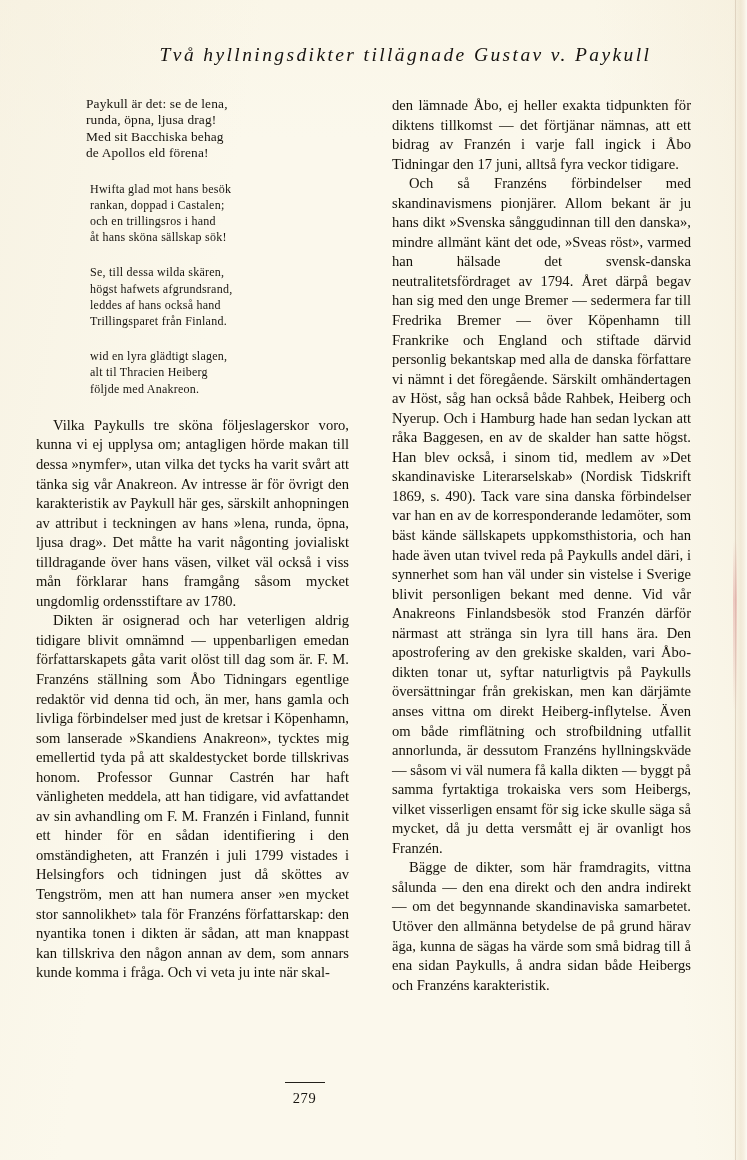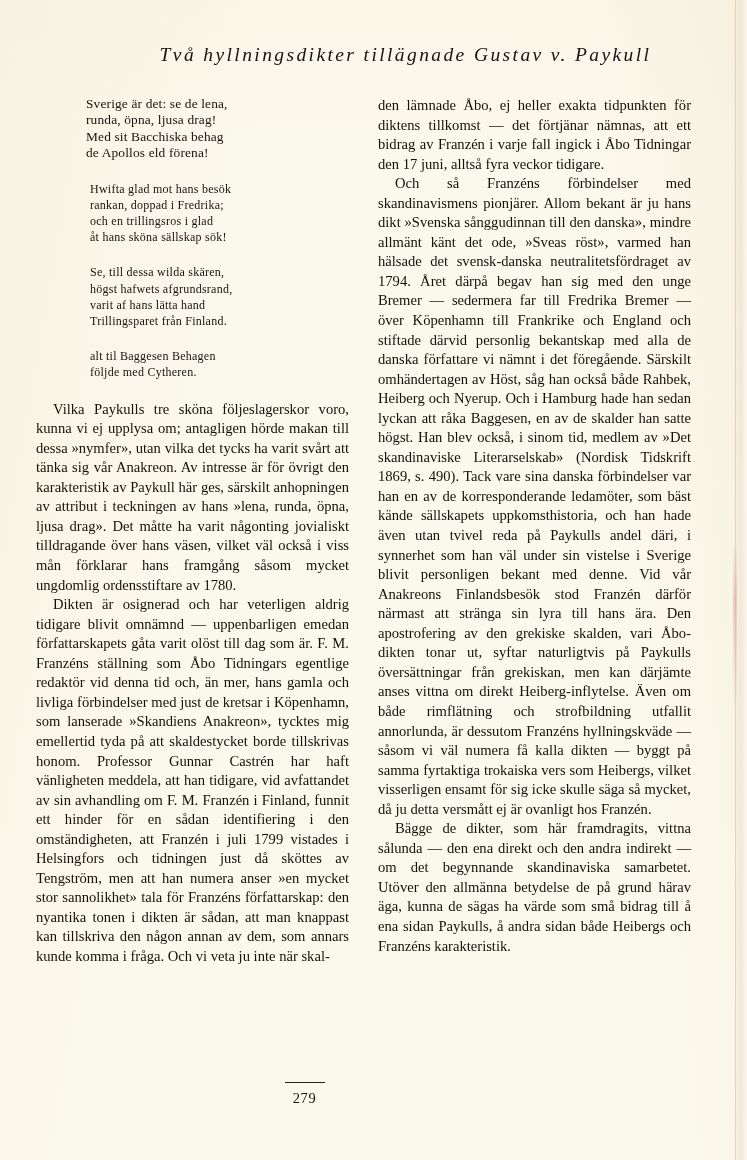--- a/index.html
+++ b/index.html
@@ -124,21 +124,21 @@
     color: #141109;
     hyphens: none;
   }
   .prose p {
     margin: 0;
     text-indent: 17px;
   }
   .prose p.cont {
     text-indent: 0;
   }
-  .col-right .prose p { text-indent: 17px; }
+  .col-right .prose p { text-indent: 17px; margin-left: 14px; }
   .col-right .prose p.cont { text-indent: 0; }
 
   
   .folio-wrap {
     position: absolute;
     left: 0;
     top: 1082px;
     width: 609px;
     text-align: center;
   }
@@ -165,43 +165,44 @@
 
   <div class="running-head">Två hyllningsdikter tillägnade Gustav v. Paykull</div>
 
   <div class="columns">
 
     <div class="col col-left">
 
       <div class="poem">
 
         <div class="stanza first">
-          <span class="ln">Sverige är det: se de lena,</span>
+          <span class="ln">Paykull är det: se de lena,</span>
           <span class="ln">runda, öpna, ljusa drag!</span>
           <span class="ln">Med sit Bacchiska behag</span>
           <span class="ln">de Apollos eld förena!</span>
         </div>
 
         <div class="stanza indented">
           <span class="ln">Hwifta glad mot hans besök</span>
-          <span class="ln">rankan, doppad i Fredrika;</span>
-          <span class="ln">och en trillingsros i glad</span>
+          <span class="ln">rankan, doppad i Castalen;</span>
+          <span class="ln">och en trillingsros i hand</span>
           <span class="ln">åt hans sköna sällskap sök!</span>
         </div>
 
         <div class="stanza indented">
           <span class="ln">Se, till dessa wilda skären,</span>
           <span class="ln">högst hafwets afgrundsrand,</span>
-          <span class="ln">varit af hans lätta hand</span>
+          <span class="ln">leddes af hans också hand</span>
           <span class="ln">Trillingsparet från Finland.</span>
         </div>
 
         <div class="stanza indented">
-          <span class="ln">alt til Baggesen Behagen</span>
-          <span class="ln">följde med Cytheren.</span>
+          <span class="ln">wid en lyra glädtigt slagen,</span>
+          <span class="ln">alt til Thracien Heiberg</span>
+          <span class="ln">följde med Anakreon.</span>
         </div>
 
       </div>
 
       <div class="prose">
         <p>Vilka Paykulls tre sköna följeslagerskor voro, kunna vi ej upplysa om; antagligen hörde makan till dessa »nymfer», utan vilka det tycks ha varit svårt att tänka sig vår Anakreon. Av intresse är för övrigt den karakteristik av Paykull här ges, särskilt anhopningen av attribut i teckningen av hans »lena, runda, öpna, ljusa drag». Det måtte ha varit någonting jovialiskt tilldragande över hans väsen, vilket väl också i viss mån förklarar hans framgång såsom mycket ungdomlig ordensstiftare av 1780.</p>
         <p>Dikten är osignerad och har veterligen aldrig tidigare blivit omnämnd — uppenbarligen emedan författarskapets gåta varit olöst till dag som är. F. M. Franzéns ställning som Åbo Tidningars egentlige redaktör vid denna tid och, än mer, hans gamla och livliga förbindelser med just de kretsar i Köpenhamn, som lanserade »Skandiens Anakreon», tycktes mig emellertid tyda på att skaldestycket borde tillskrivas honom. Professor Gunnar Castrén har haft vänligheten meddela, att han tidigare, vid avfattandet av sin avhandling om F. M. Franzén i Finland, funnit ett hinder för en sådan identifiering i den omständigheten, att Franzén i juli 1799 vistades i Helsingfors och tidningen just då sköttes av Tengström, men att han numera anser »en mycket stor sannolikhet» tala för Franzéns författarskap: den nyantika tonen i dikten är sådan, att man knappast kan tillskriva den någon annan av dem, som annars kunde komma i fråga. Och vi veta ju inte när skal-</p>
       </div>
 
     </div>

